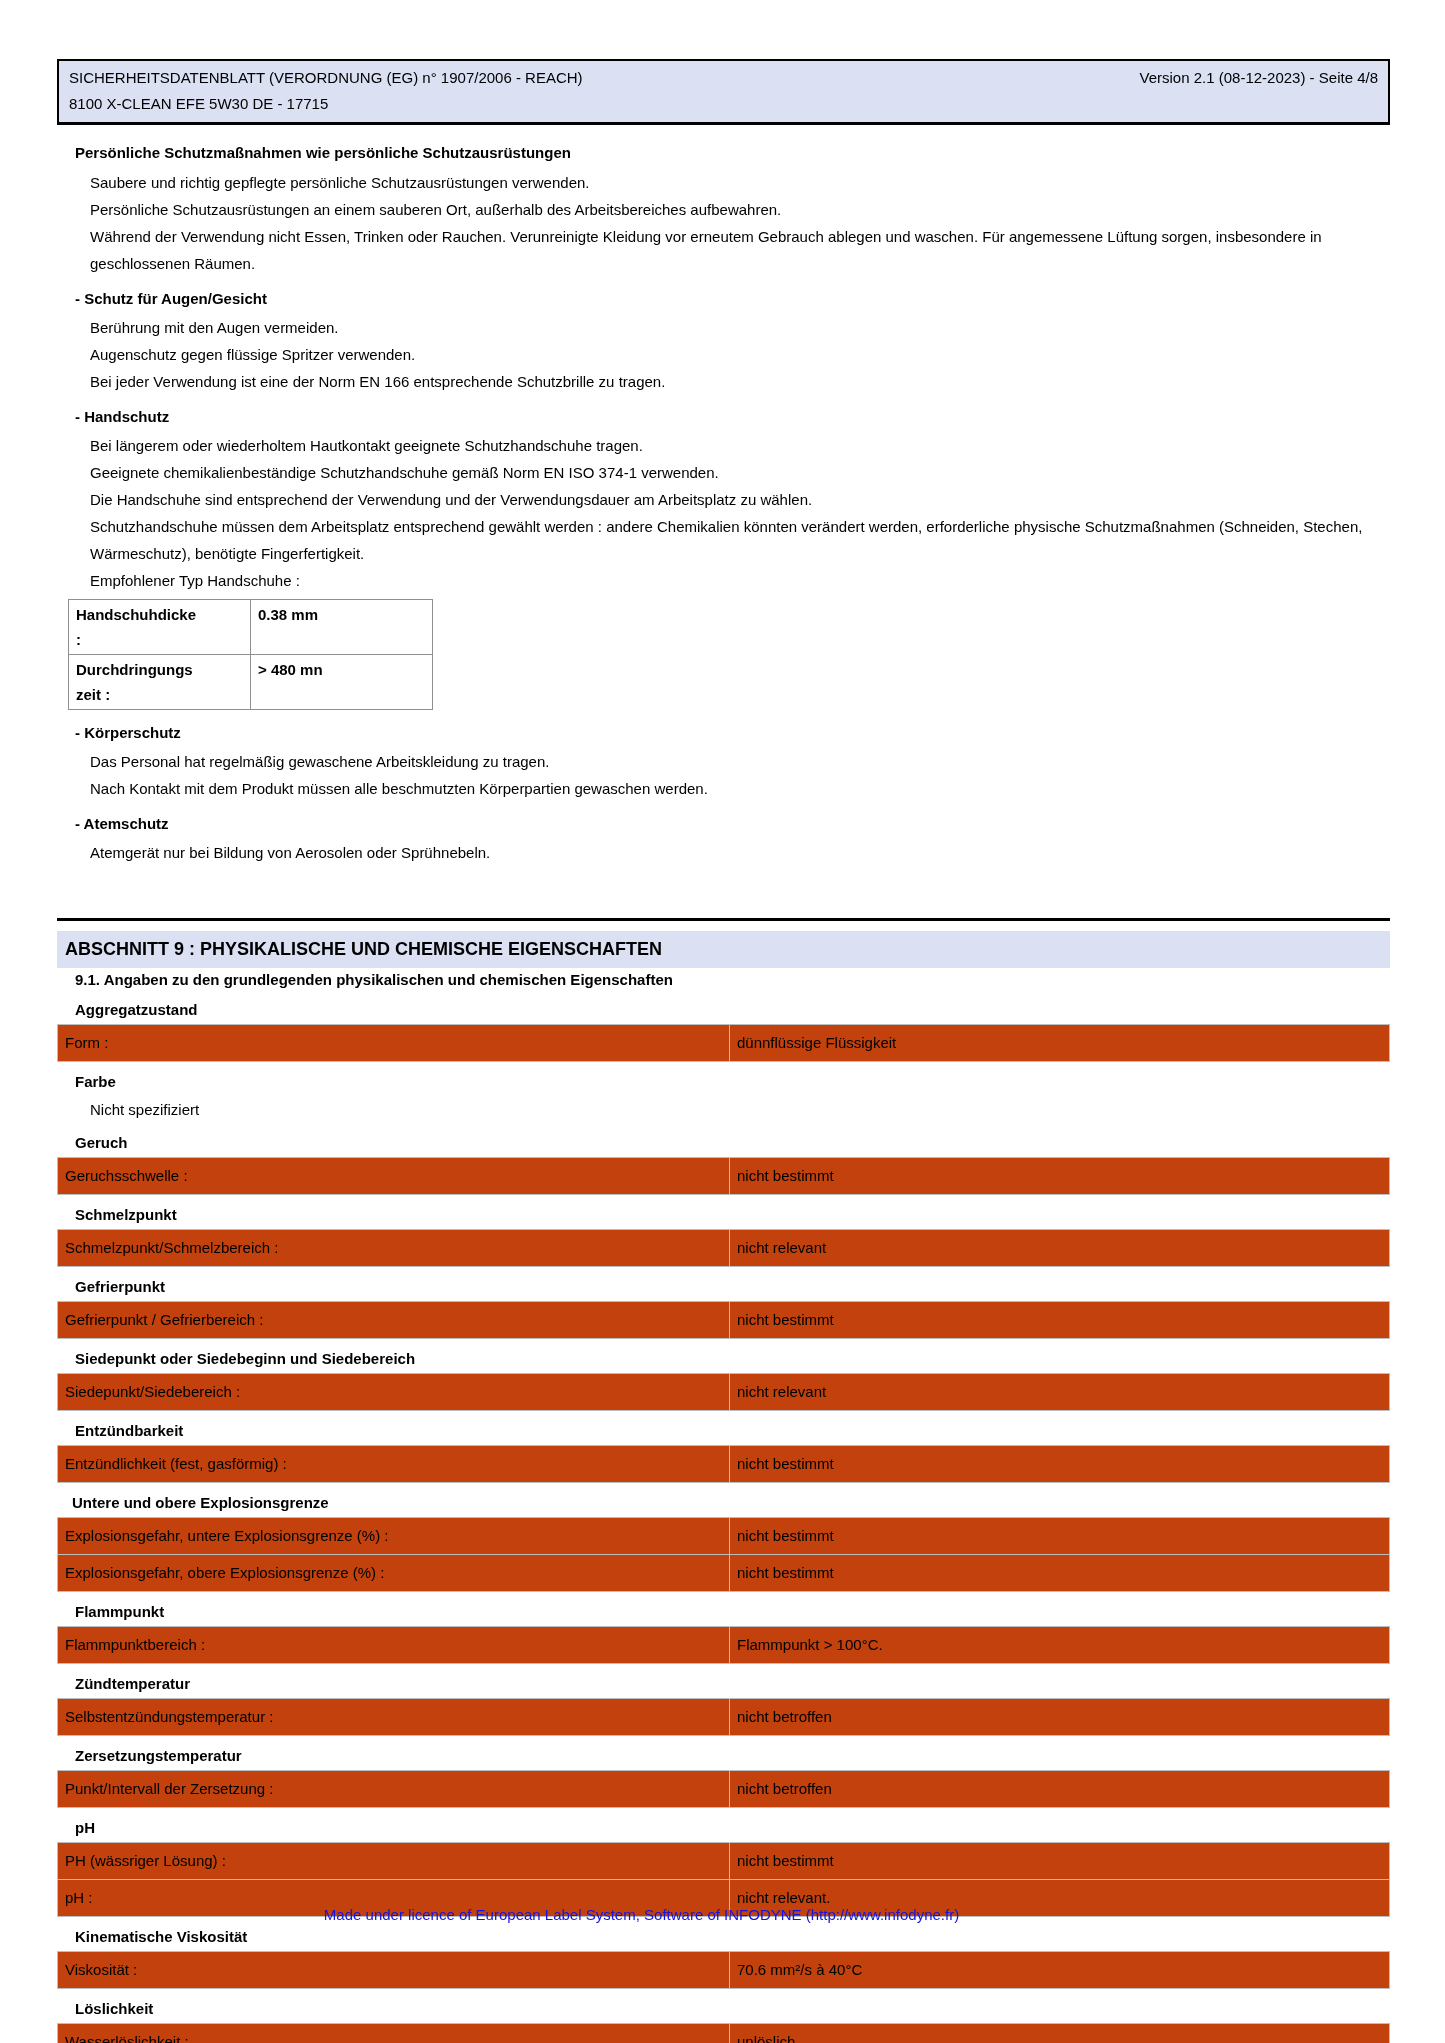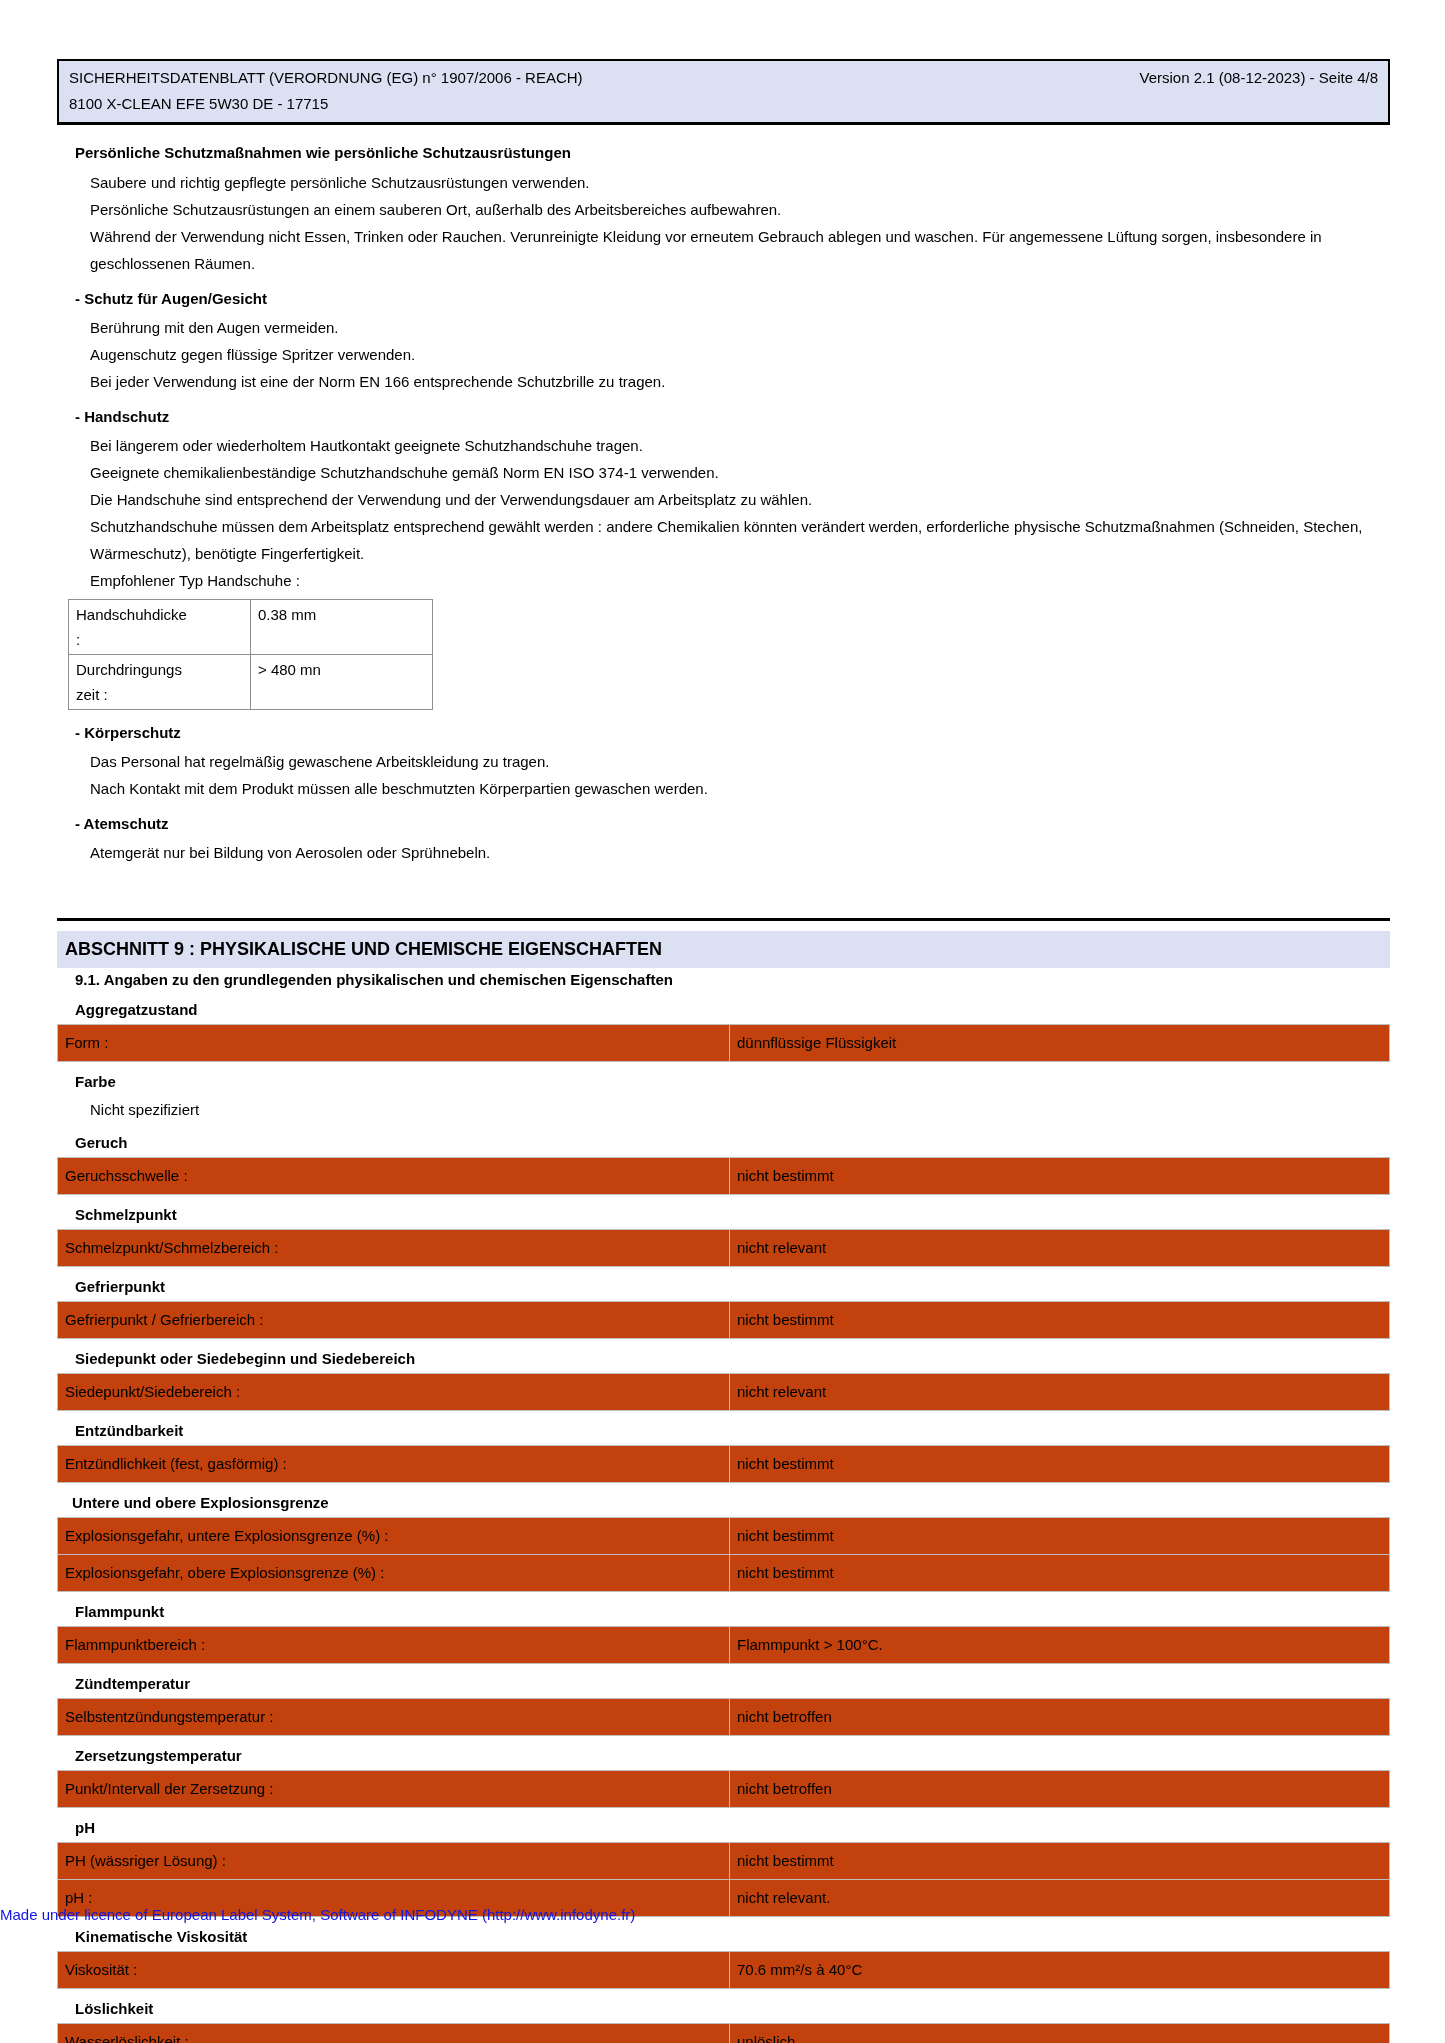--- a/index.html
+++ b/index.html
@@ -28,21 +28,21 @@
   
   .h-bold{font-weight:bold;margin:17px 0 6px 18px;line-height:21px;}
   .sub-h{font-weight:bold;margin:11px 0 5px 18px;line-height:21px;}
   .body-line{margin:0 0 0 33px;line-height:27px;}
 
   
   .glove-table{border-collapse:collapse;margin:5px 0 12px 11px;}
   .glove-table td{
     border:1px solid var(--glove-border-gray);
     width:182px;height:52px;padding:2px 7px;
-    vertical-align:top;line-height:25px;
+    vertical-align:top;line-height:25px;font-weight:bold;
   }
   .glove-table td.lbl{white-space:pre-line;}
 
   
   .bar-rule{height:3px;background:var(--rule-black);margin-top:52px;}
   .section-bar{
     background:var(--header-bg);
     font-weight:bold;font-size:18px;
     padding:7px 0 8px 8px;margin-top:10px;line-height:22px;
   }
@@ -55,21 +55,21 @@
   .prop-table td{
     border:1px solid var(--table-border-gray);
     padding:0 7px;line-height:24px;height:37px;
     background:#c2410c;overflow:hidden;white-space:nowrap;
   }
   .prop-table td.lbl{width:672px;}
 
   
   .footer{
     position:absolute;top:1905px;left:0;width:1283px;
-    color:var(--footer-link-blue);line-height:20px;
+    text-align:center;color:var(--footer-link-blue);line-height:20px;
   }
 </style>
 </head>
 <body>
 
 <div class="page">
 
   <div class="doc-header">
     <div class="row1">
       <span>SICHERHEITSDATENBLATT (VERORDNUNG (EG) n° 1907/2006 - REACH)</span>

